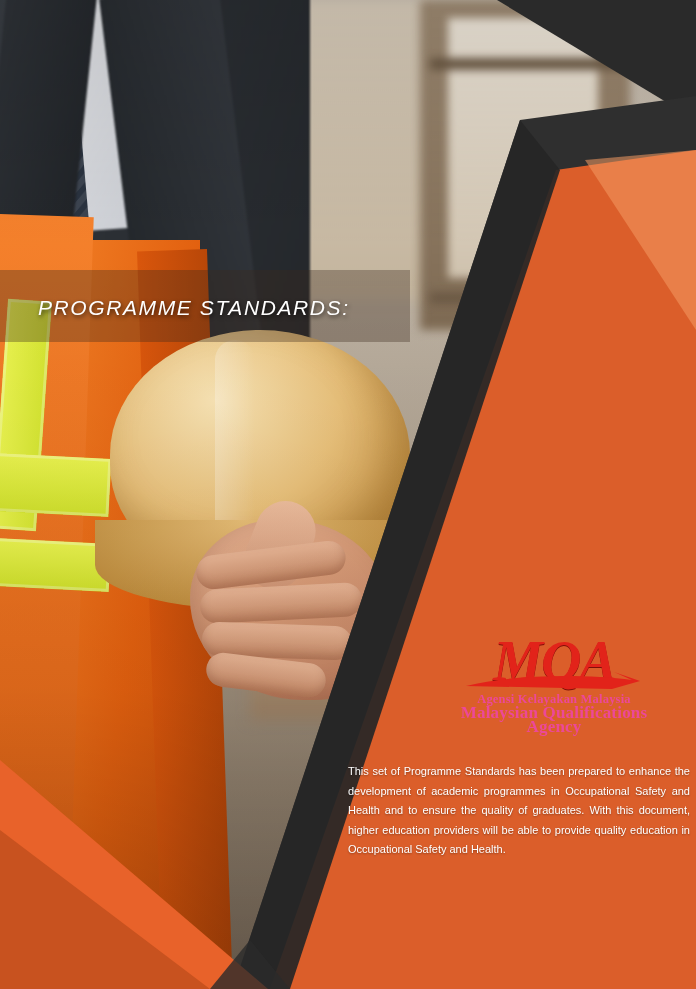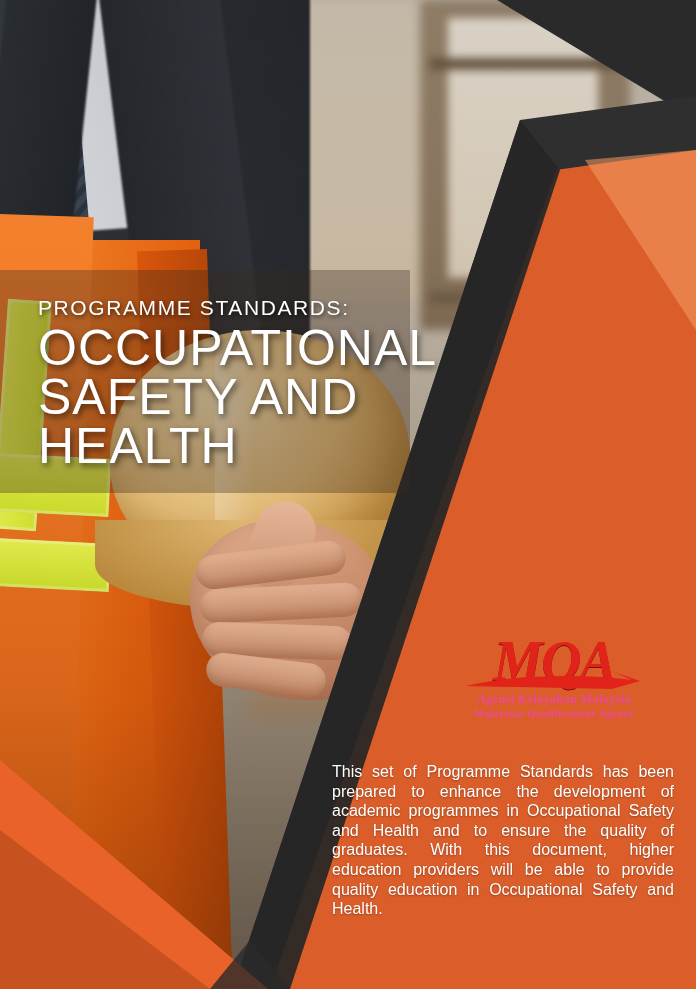--- a/index.html
+++ b/index.html
@@ -184,20 +184,21 @@
   .geo { position:absolute; inset:0; }
   .geo svg { display:block; }
 
   
   .title-wrap {
     position:absolute;
     left:0; top:270px;
     width:410px;
     padding:26px 18px 22px 38px;
     background:rgba(60,42,30,0.34);
+    font-style:italic;
   }
   .kicker {
     font-size:21px;
     letter-spacing:1.6px;
     color:#ffffff;
     text-shadow:1px 2px 4px rgba(0,0,0,0.65);
     font-weight:400;
   }
   .title {
     margin-top:4px;
@@ -232,29 +233,29 @@
   .logo .swoosh {
     position:absolute; left:6px; top:42px; width:178px; height:18px;
   }
   .logo .l1, .logo .l2 {
     font-family:"Liberation Serif", serif;
     font-weight:700;
     color:#ec4899;
     letter-spacing:0.2px;
   }
   .logo .l1 { font-size:12.5px; line-height:14px; }
-  .logo .l2 { font-size:11px; line-height:14px; }
+  .logo .l2 { font-size:17px; line-height:14px; }
 
   
   .blurb {
     position:absolute;
-    left:332px; top:762px;
+    left:348px; top:762px;
     width:342px;
     color:#ffffff;
-    font-size:16px;
+    font-size:11px;
     line-height:19.6px;
     text-align:justify;
     text-shadow:0 1px 2px rgba(0,0,0,0.35);
   }
 </style>
 </head>
 <body>
 
 <div id="cover">
 
@@ -310,23 +311,20 @@
 
       <polygon points="0,760 268,989 0,989" fill="#E8622A"></polygon>
       <polygon points="0,830 210,989 0,989" fill="#C8521F"></polygon>
 
       <polygon points="210,989 290,989 250,940" fill="#2A2A2A" opacity="0.8"></polygon>
     </svg>
   </div>
 
   <div class="title-wrap">
     <div class="kicker">PROGRAMME STANDARDS:</div>
-    <div class="title">OCCUPATIONAL
-SAFETY AND
-HEALTH</div>
   </div>
 
   <div class="logo">
     <div class="mark">
       <div class="mqa">MQA</div>
       <svg class="swoosh" viewBox="0 0 178 18" xmlns="http://www.w3.org/2000/svg">
         <path d="M2 14 C50 2 120 2 168 8 L150 0 L176 9 L148 17 Z" fill="#E2231A"></path>
       </svg>
     </div>
     <div class="l1">Agensi Kelayakan Malaysia</div>

